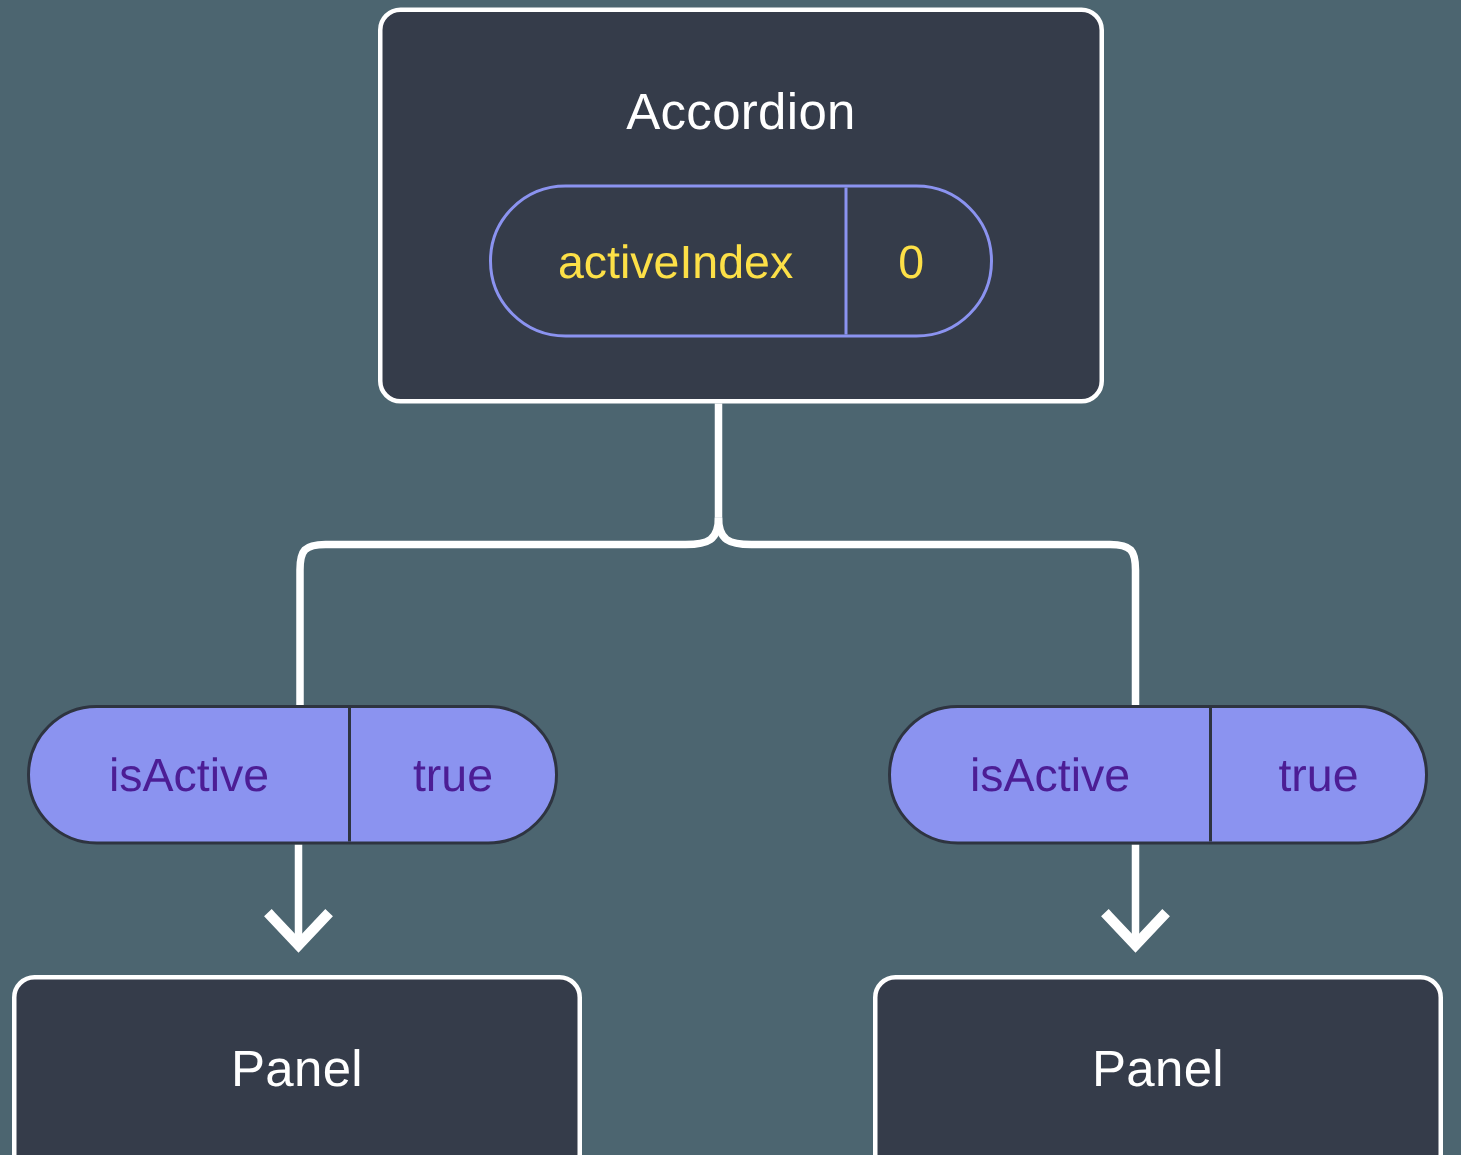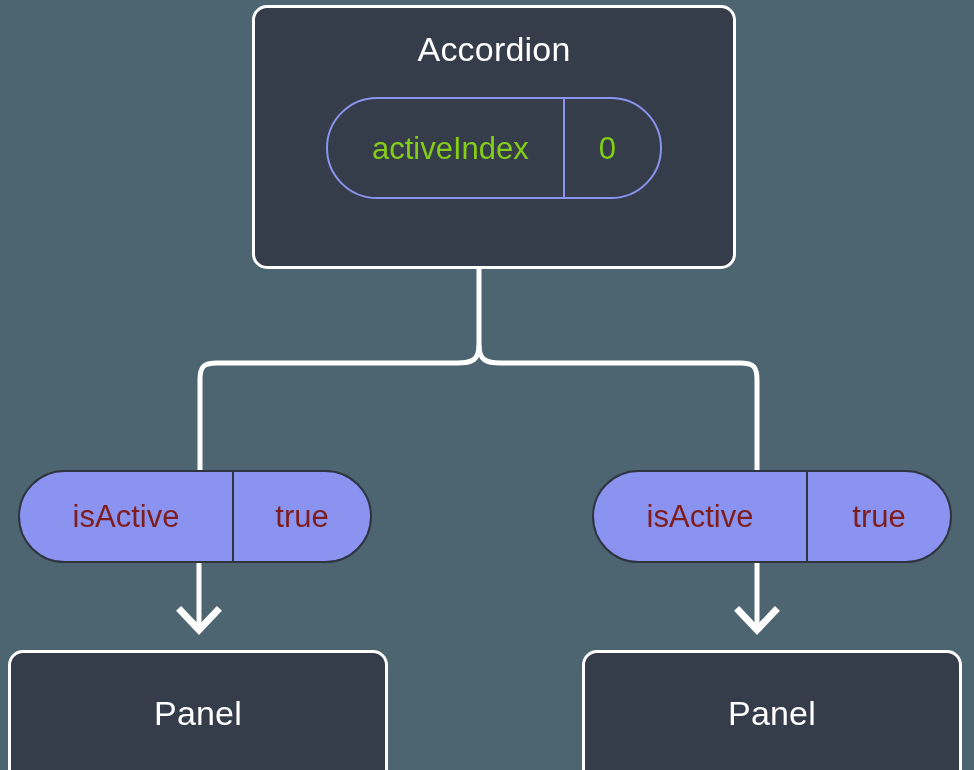--- a/index.html
+++ b/index.html
@@ -55,40 +55,40 @@
     text-align: center;
   }
 
   
   #accordion-node {
     left: 252px;
     top: 5px;
     width: 484px;
     height: 264px;
     justify-content: flex-start;
-    padding-top: 24px;
+    padding-top: 50px;
   }
 
   
   .pill-outline {
     display: flex;
     align-items: stretch;
     border: 2px solid #8b93f0;
     border-radius: 999px;
     background: transparent;
     box-sizing: border-box;
     height: 102px;
     margin-top: 31px;
   }
   .pill-outline .pill-key,
   .pill-outline .pill-val {
     display: flex;
     align-items: center;
     justify-content: center;
-    color: #84cc16;
+    color: #fde047;
     font-size: 31px;
     font-weight: 400;
     line-height: 1;
     box-sizing: border-box;
   }
   .pill-outline .pill-key {
     padding: 0 34px 0 44px;
   }
   .pill-outline .pill-val {
     border-left: 2px solid #8b93f0;
@@ -104,21 +104,21 @@
     border: 2px solid #2e3440;
     border-radius: 999px;
     box-sizing: border-box;
     height: 93px;
   }
   .pill-filled .pill-key,
   .pill-filled .pill-val {
     display: flex;
     align-items: center;
     justify-content: center;
-    color: #7f1d1d;
+    color: #4c1d95;
     font-size: 31px;
     font-weight: 400;
     line-height: 1;
     box-sizing: border-box;
   }
   .pill-filled .pill-key {
     flex: 0 0 212px;
   }
   .pill-filled .pill-val {
     border-left: 2px solid #2e3440;

